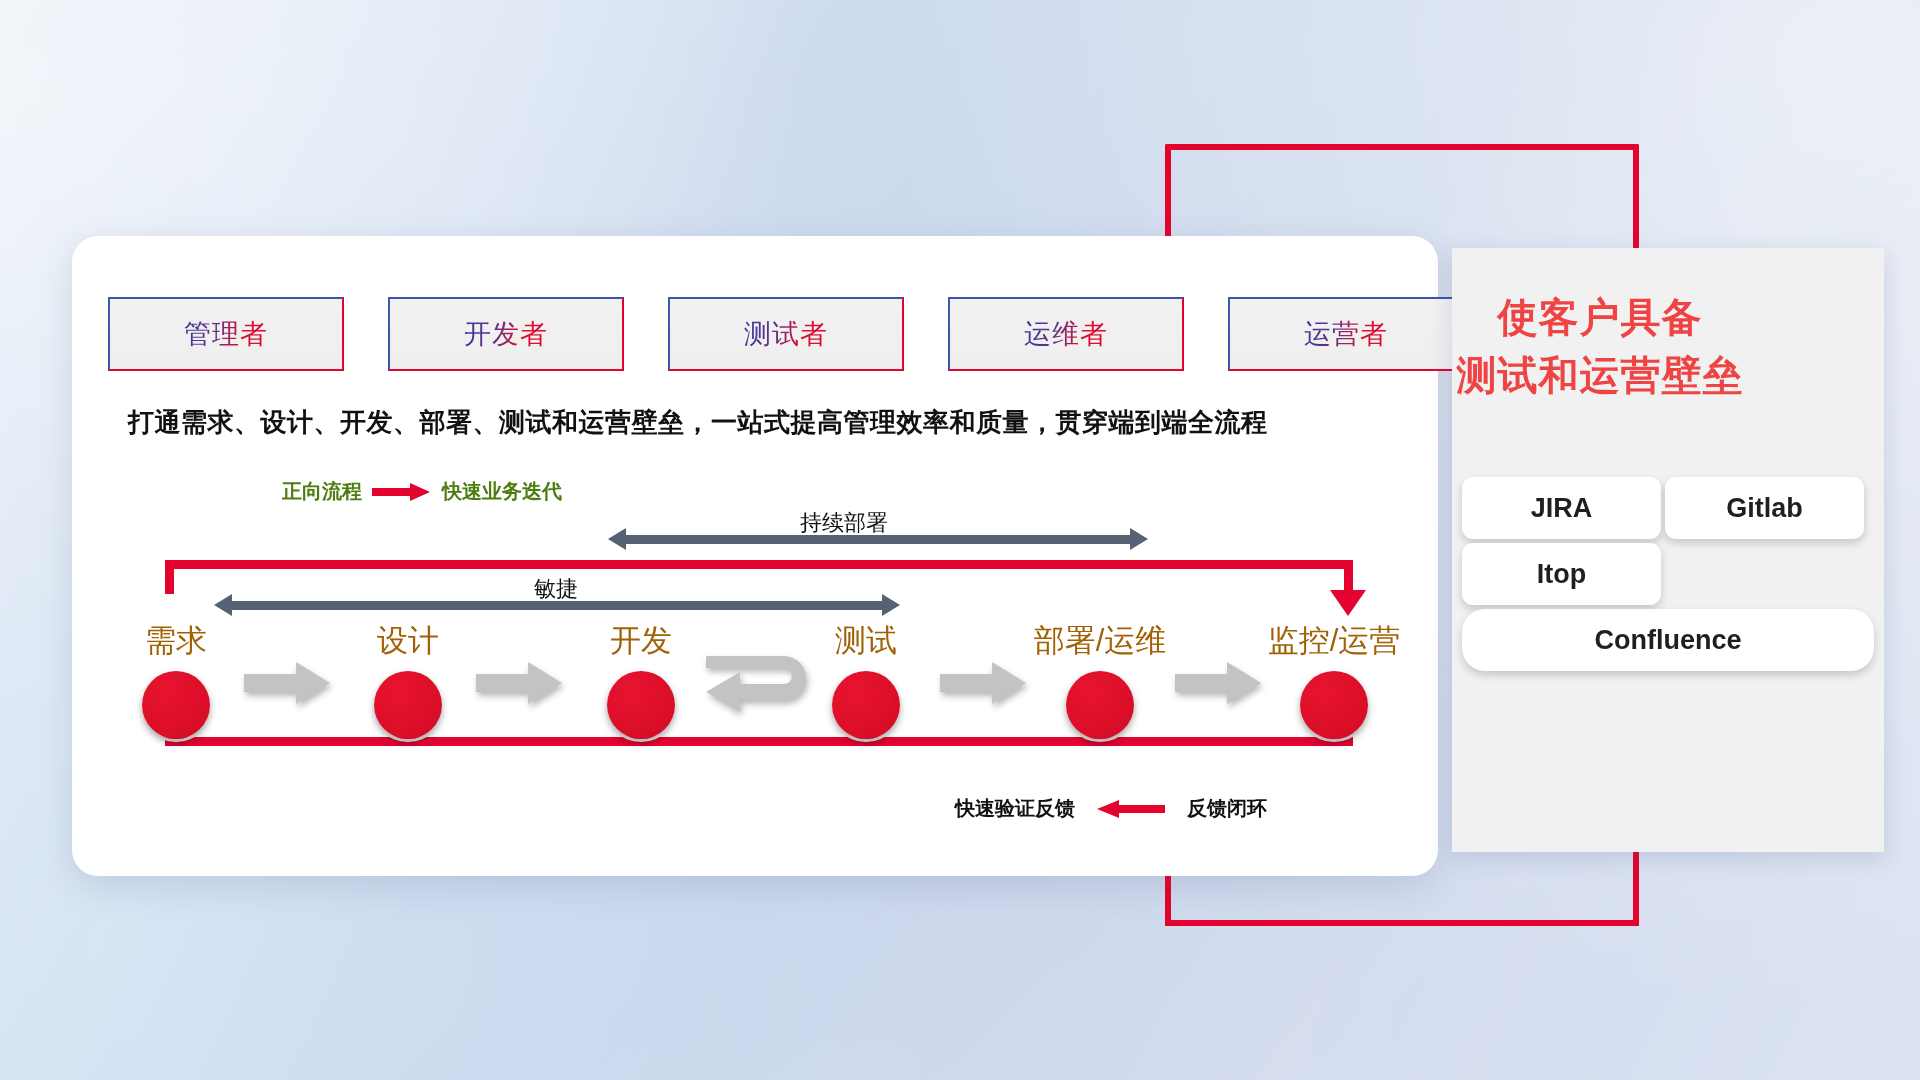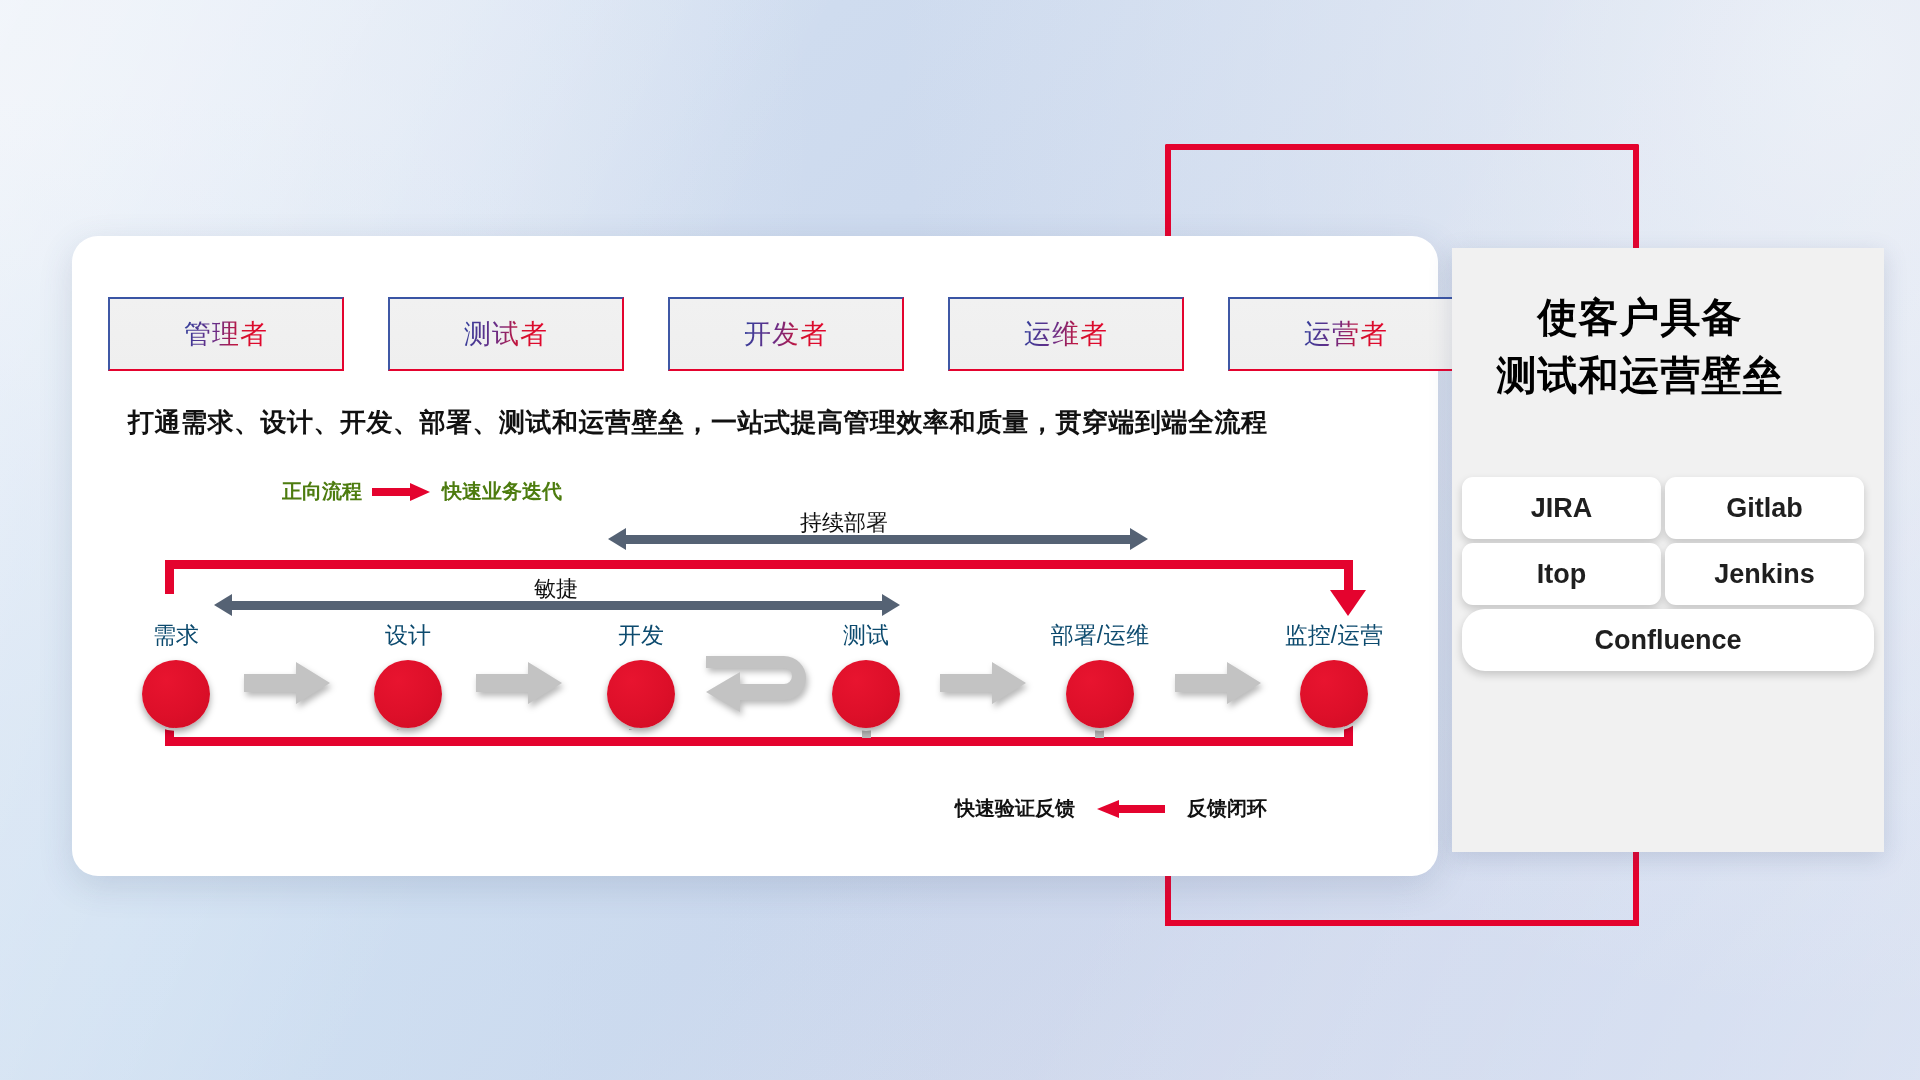--- a/index.html
+++ b/index.html
@@ -106,43 +106,43 @@
   .loop-left-arrow{position:absolute;left:155px;top:678px;
      border-bottom:26px solid #e4032e;border-left:15px solid transparent;border-right:15px solid transparent;}
 
   
   .stub{position:absolute;width:9px;background:#b9b9b9;}
   .stub-arrow{position:absolute;border-bottom:20px solid #b9b9b9;
      border-left:13px solid transparent;border-right:13px solid transparent;}
 
   
   .stage{position:absolute;text-align:center;}
-  .stage .lbl{font-size:23px;color:#0c4a6e;white-space:nowrap;margin-bottom:9px;}
+  .stage .lbl{font-size:31px;color:#a16207;white-space:nowrap;margin-bottom:9px;}
   .stage .dot{
     width:68px;height:68px;border-radius:50%;
     background:radial-gradient(circle at 36% 30%,#e8142f 0%,#dd0f29 55%,#cf0b24 100%);
     box-shadow:0 4px 7px rgba(0,0,0,.35),0 0 0 3px #fff;
     margin:0 auto;
   }
 
   
   .chev{position:absolute;width:86px;height:46px;}
   .chev svg{display:block;filter:drop-shadow(2px 4px 3px rgba(0,0,0,.28));}
 
   .uturn{position:absolute;width:118px;height:66px;}
   .uturn svg{display:block;filter:drop-shadow(2px 4px 3px rgba(0,0,0,.28));}
 
   
   .panel{
     position:absolute;left:1452px;top:248px;width:432px;height:604px;
     background:#f1f1f1;box-shadow:0 6px 22px rgba(60,80,120,.18);
   }
   .panel-title{
-    position:absolute;left:1424px;top:288px;width:432px;text-align:center;
-    color:#000000;font-size:40px;font-weight:bold;line-height:1.45;letter-spacing:1px;
+    position:absolute;left:1384px;top:288px;width:432px;text-align:center;
+    color:#ef4444;font-size:40px;font-weight:bold;line-height:1.45;letter-spacing:1px;
   }
   .panel-title .l2{display:block;}
   .tools{position:absolute;left:1462px;top:477px;width:412px;
     display:flex;flex-wrap:wrap;gap:4px;}
   .tool{
     background:#fff;border-radius:11px;height:62px;
     display:flex;align-items:center;justify-content:center;
     font-size:27px;font-weight:bold;color:#1f1f1f;
     box-shadow:0 4px 8px rgba(0,0,0,.18);
   }
@@ -157,24 +157,24 @@
 <div class="redframe"></div>
 <div class="redframe2"></div>
 
 <div class="card"></div>
 
 <div class="roles">
   <div class="role">
       <span>管理者</span>
     </div>
   <div class="role">
+      <span>开发者</span>
+    </div>
+  <div class="role">
       <span>测试者</span>
-    </div>
-  <div class="role">
-      <span>开发者</span>
     </div>
   <div class="role">
       <span>运维者</span>
     </div>
   <div class="role">
       <span>运营者</span>
     </div>
 </div>
 
 <div class="headline">打通需求、设计、开发、部署、测试和运营壁垒，一站式提高管理效率和质量，贯穿端到端全流程</div>
@@ -274,15 +274,14 @@
 
 <div class="panel"></div>
 <div class="panel-title">
   <span>使客户具备</span>
   <span class="l2">测试和运营壁垒</span>
 </div>
 <div class="tools">
   <div class="tool half">JIRA</div>
   <div class="tool half">Gitlab</div>
   <div class="tool half">Itop</div>
-  <div class="tool half">Jenkins</div>
   <div class="tool full">Confluence</div>
 </div>
 
 </body></html>

